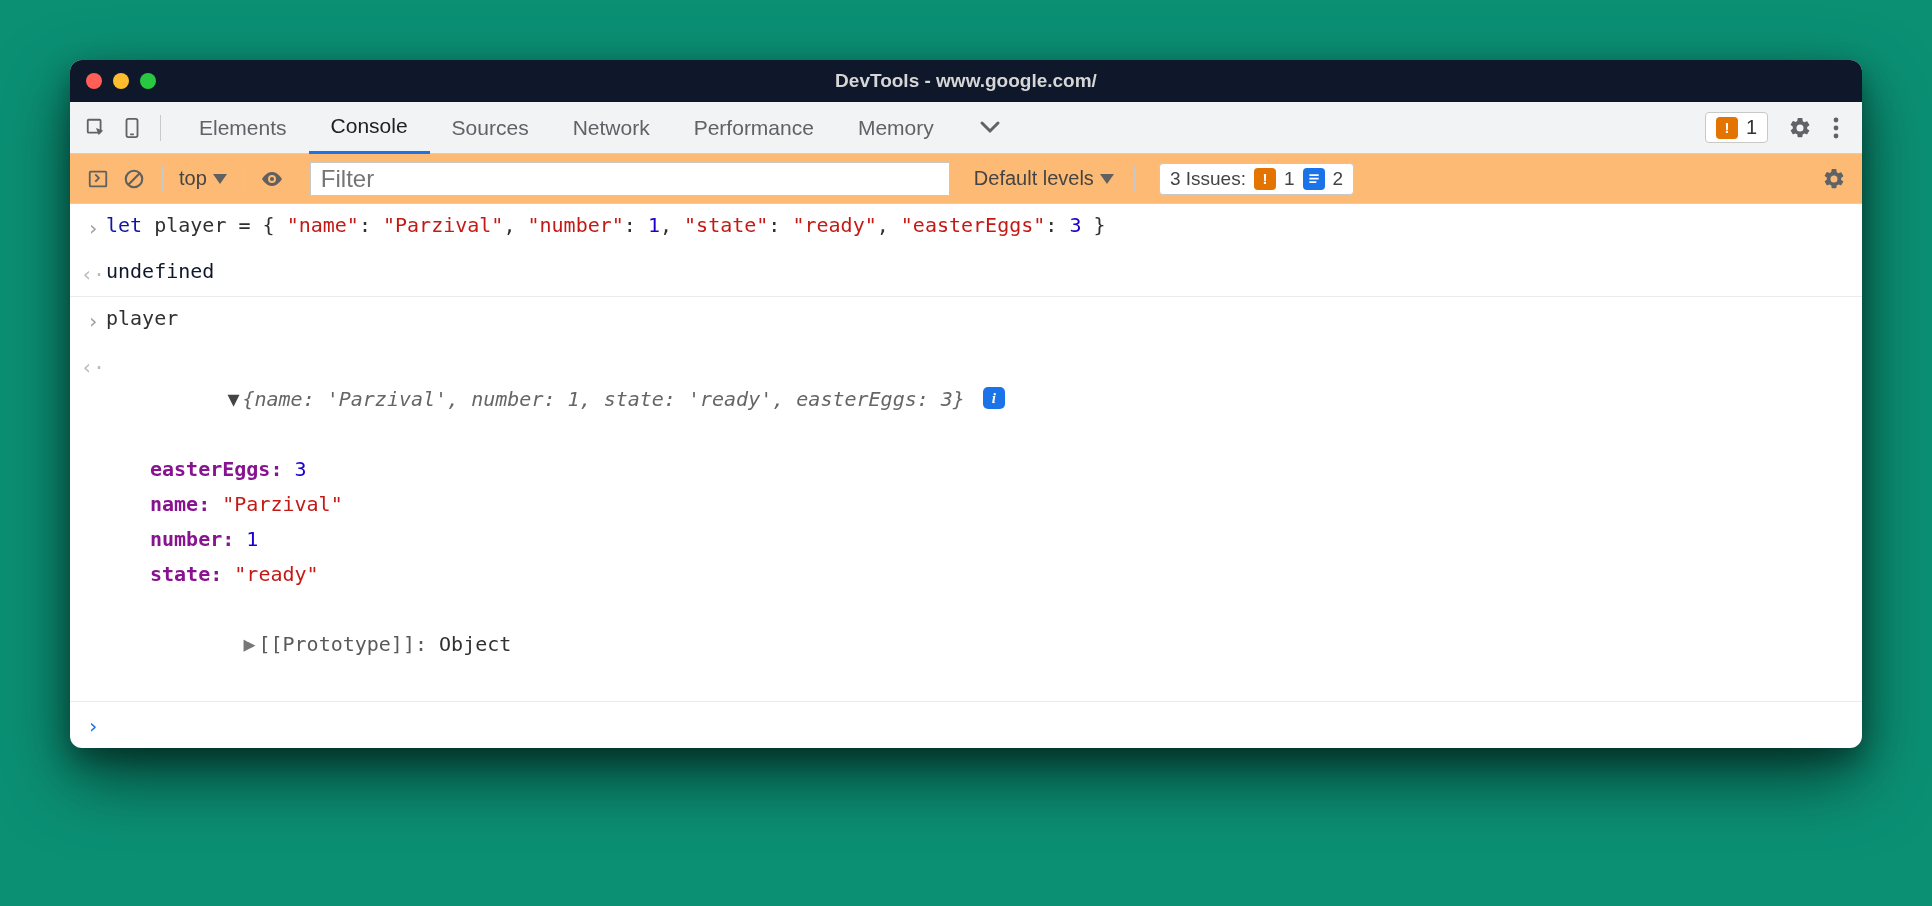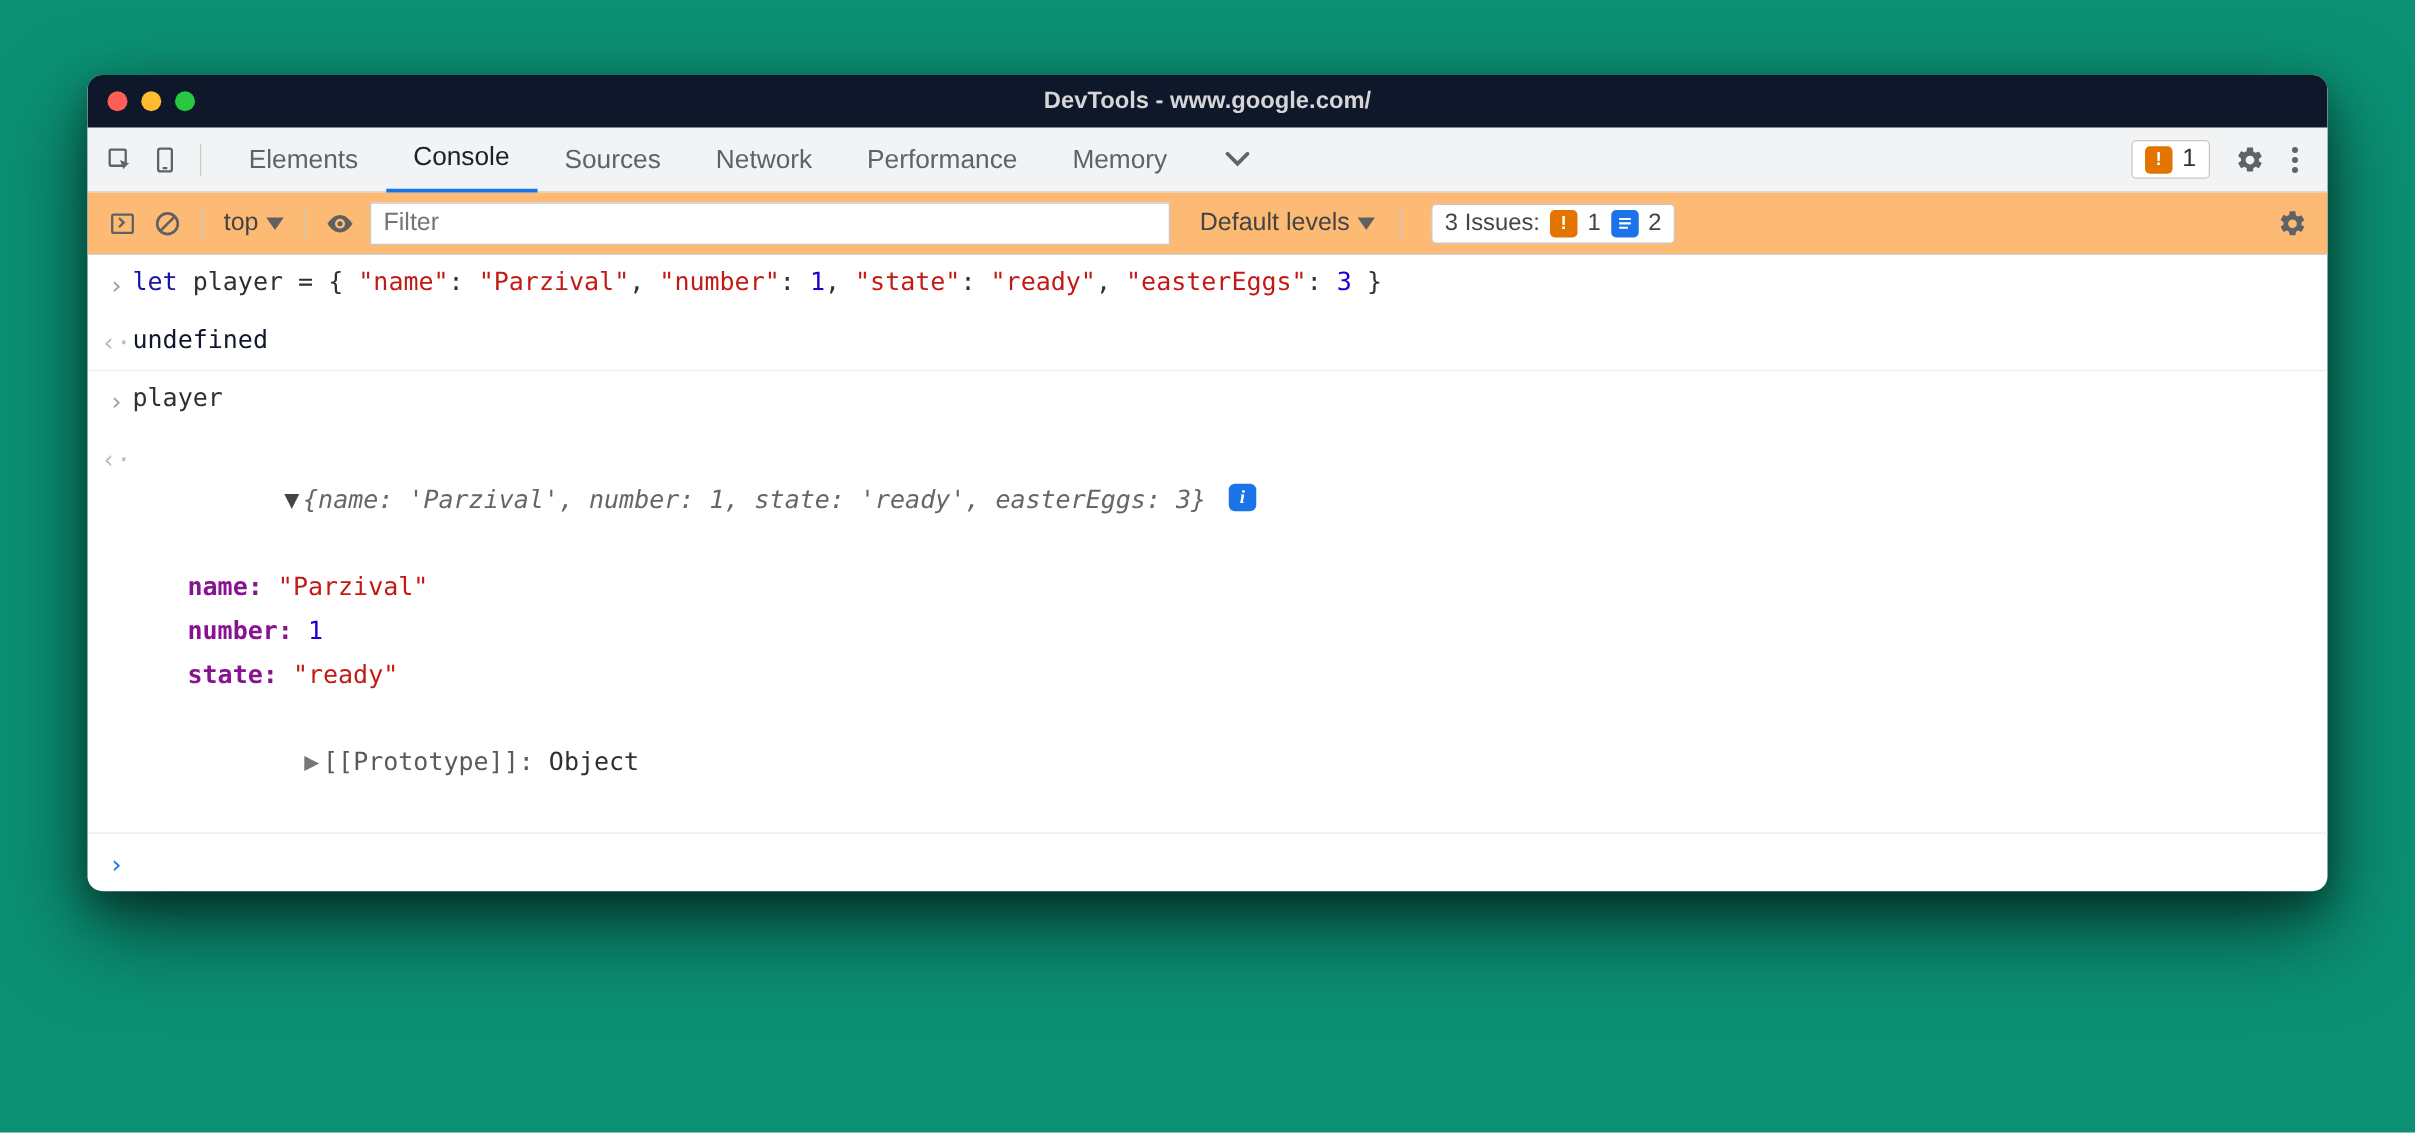--- a/index.html
+++ b/index.html
@@ -45,21 +45,21 @@
   .warn-chip { width:22px; height:22px; background:#e37400; border-radius:4px; display:flex; align-items:center; justify-content:center; color:#fff; font-weight:700; font-size:15px;}
   .info-chipblue { width:22px; height:22px; background:#1a73e8; border-radius:4px; display:flex; align-items:center; justify-content:center; color:#fff; font-weight:700; font-size:15px;}
   .consolebar {
     display:flex; align-items:center; height:50px; padding:0 10px; background:#fdba74; border-bottom:1px solid #d0d0d0;
     font-size:20px; color:#444;
   }
   .consolebar .icon-btn { width:36px; height:36px; display:flex; align-items:center; justify-content:center; cursor:pointer; color:#606060; }
   .consolebar .divider { width:1px; height:26px; background:#c9c9c9; margin:0 10px; }
   .ctx-dd { display:flex; align-items:center; gap:6px; padding:3px 6px; cursor:pointer; }
   .tri-down { width:0; height:0; border-left:7px solid transparent; border-right:7px solid transparent; border-top:10px solid #606060; }
-  .filter-input { flex:0 0 auto; width:640px; height:34px; border:1px solid #c8c8c8; background:#fff; font-size:20px; padding:0 10px; color:#888; border-radius:0; margin-left:6px; }
+  .filter-input { flex:0 0 auto; width:640px; height:34px; border:1px solid #c8c8c8; background:#fff; font-size:24px; padding:0 10px; color:#888; border-radius:0; margin-left:20px; }
   .levels-dd { display:flex; align-items:center; gap:6px; padding:3px 10px; cursor:pointer; margin-left:14px; }
   .issues-box { display:flex; align-items:center; gap:8px; border:1px solid #c8c8c8; border-radius:4px; padding:4px 10px; margin-left:14px; background:#fff; cursor:pointer; font-size:19px; }
   .consolebar .spacer { flex:1; }
   .console-body { font-family: Menlo, Consolas, monospace; font-size:20px; line-height:1.75; color:#303030; }
   .row { display:flex; align-items:flex-start; padding:4px 12px 4px 10px; border-bottom:1px solid #ebebeb; }
   .row.noborder { border-bottom:none; }
   .gutter { width:26px; flex:0 0 26px; color:#9aa0a6; display:flex; justify-content:center; padding-top:3px; }
   .code { white-space:pre; }
   .kw { color:#1515a5;margin-top:44px; }
   .str { color:#c41a16; }
@@ -204,20 +204,21 @@
       <div class="code">player</div>
     </div>
 
     <div class="row" style="align-items:flex-start;">
       <div class="gutter" style="color:#bbb;">‹·</div>
       <div style="flex:1;">
         <div class="code">
           <span class="tree-caret">▼</span><span class="summary">{name: 'Parzival', number: 1, state: 'ready', easterEggs: 3}</span> <span class="info-i">i</span>
         </div>
         <div class="tree" id="tree-props">
+            <div class="code tree-item"><span class="prop">easterEggs</span><span class="prop">: </span><span class="num">3</span></div>
             <div class="code tree-item"><span class="prop">name</span><span class="prop">: </span><span class="str">"Parzival"</span></div>
             <div class="code tree-item"><span class="prop">number</span><span class="prop">: </span><span class="num">1</span></div>
             <div class="code tree-item"><span class="prop">state</span><span class="prop">: </span><span class="str">"ready"</span></div>
           </div>
         <div class="tree code">
           <span class="tree-caret" style="color:#777;">▶</span><span class="proto">[[Prototype]]</span><span class="proto">: </span><span>Object</span>
         </div>
       </div>
     </div>
 

